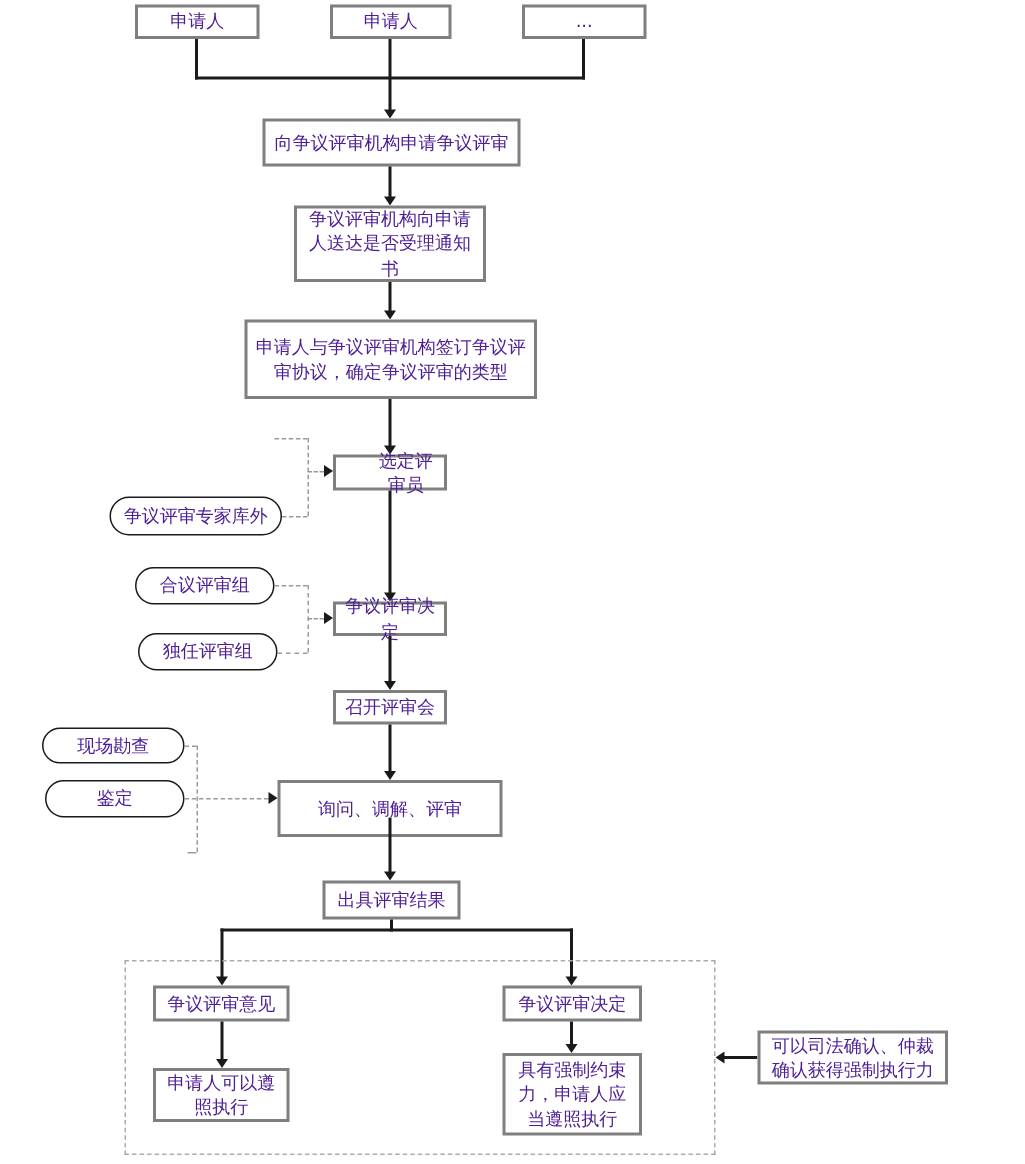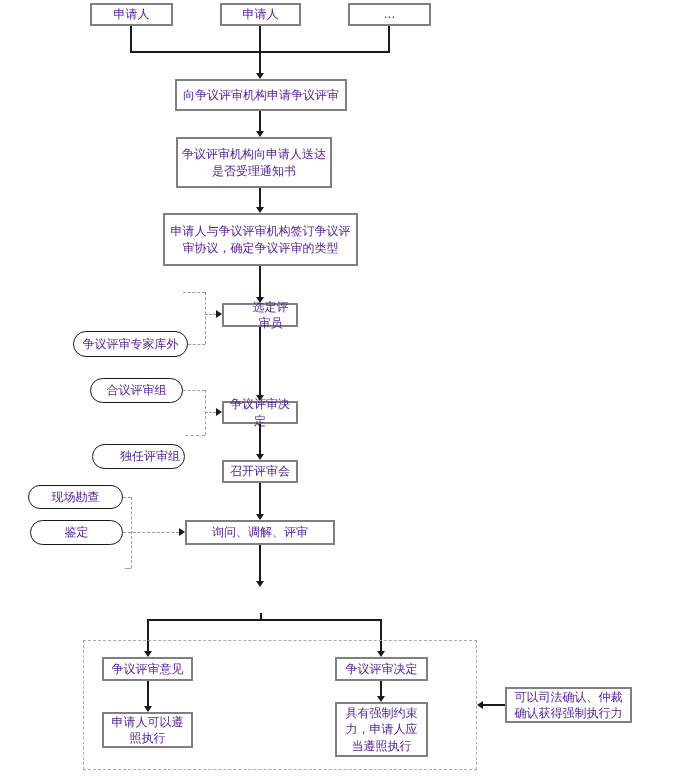--- a/index.html
+++ b/index.html
@@ -56,21 +56,21 @@
   <div class="vline" style="left:259px;top:26px;height:48px;"></div>
   <div class="arr-down" style="left:256px;top:73px;"></div>
 
   <div class="box" style="left:175px;top:79px;width:172px;height:32px;">
     <span>向争议评审机构申请争议评审</span>
   </div>
 
   <div class="vline" style="left:259px;top:111px;height:21px;"></div>
   <div class="arr-down" style="left:256px;top:131px;"></div>
 
-  <div class="box" style="left:176px;top:137px;width:156px;height:51px;">
+  <div class="box" style="left:196px;top:137px;width:128px;height:51px;">
     <span>争议评审机构向申请人送达是否受理通知书</span>
   </div>
 
   <div class="vline" style="left:259px;top:188px;height:20px;"></div>
   <div class="arr-down" style="left:256px;top:207px;"></div>
 
   <div class="box" style="left:163px;top:213px;width:195px;height:53px;">
     <span>申请人与争议评审机构签订争议评审协议，确定争议评审的类型</span>
   </div>
 
@@ -91,41 +91,44 @@
   <div class="vline" style="left:259px;top:424px;height:31px;"></div>
   <div class="arr-down" style="left:256px;top:454px;"></div>
 
   <div class="box" style="left:222px;top:460px;width:76px;height:23px;">
     <span>召开评审会</span>
   </div>
 
   <div class="vline" style="left:259px;top:483px;height:32px;"></div>
   <div class="arr-down" style="left:256px;top:514px;"></div>
 
-  <div class="box" style="left:185px;top:520px;width:150px;height:25px;">
+  <div class="box" style="left:185px;top:520px;width:150px;height:38px;">
     <span>询问、调解、评审</span>
   </div>
 
   <div class="vline" style="left:259px;top:545px;height:37px;"></div>
   <div class="arr-down" style="left:256px;top:581px;"></div>
 
+  <div class="box" style="left:215px;top:587px;width:92px;height:26px;">
+    <span>出具评审结果</span>
+  </div>
 
   <div class="stadium" style="left:73px;top:331px;width:115px;height:26px;">
     <span>争议评审专家库外</span>
   </div>
   <div class="dash-h" style="left:183px;top:292px;width:22px;"></div>
   <div class="dash-h" style="left:188px;top:344px;width:17px;"></div>
   <div class="dash-v" style="left:205px;top:292px;height:52px;"></div>
   <div class="dash-h" style="left:205px;top:314px;width:11px;"></div>
   <div class="arr-right" style="left:216px;top:310px;"></div>
 
   <div class="stadium" style="left:90px;top:378px;width:93px;height:25px;">
     <span>合议评审组</span>
   </div>
-  <div class="stadium" style="left:92px;top:444px;width:93px;height:25px;justify-content:flex-end;">
+  <div class="stadium" style="left:92px;top:422px;width:93px;height:25px;">
     <span>独任评审组</span>
   </div>
   <div class="dash-h" style="left:183px;top:390px;width:22px;"></div>
   <div class="dash-h" style="left:185px;top:435px;width:20px;"></div>
   <div class="dash-v" style="left:205px;top:390px;height:45px;"></div>
   <div class="dash-h" style="left:205px;top:412px;width:11px;"></div>
   <div class="arr-right" style="left:216px;top:408px;"></div>
 
   <div class="stadium" style="left:28px;top:485px;width:95px;height:24px;">
     <span>现场勘查</span>

